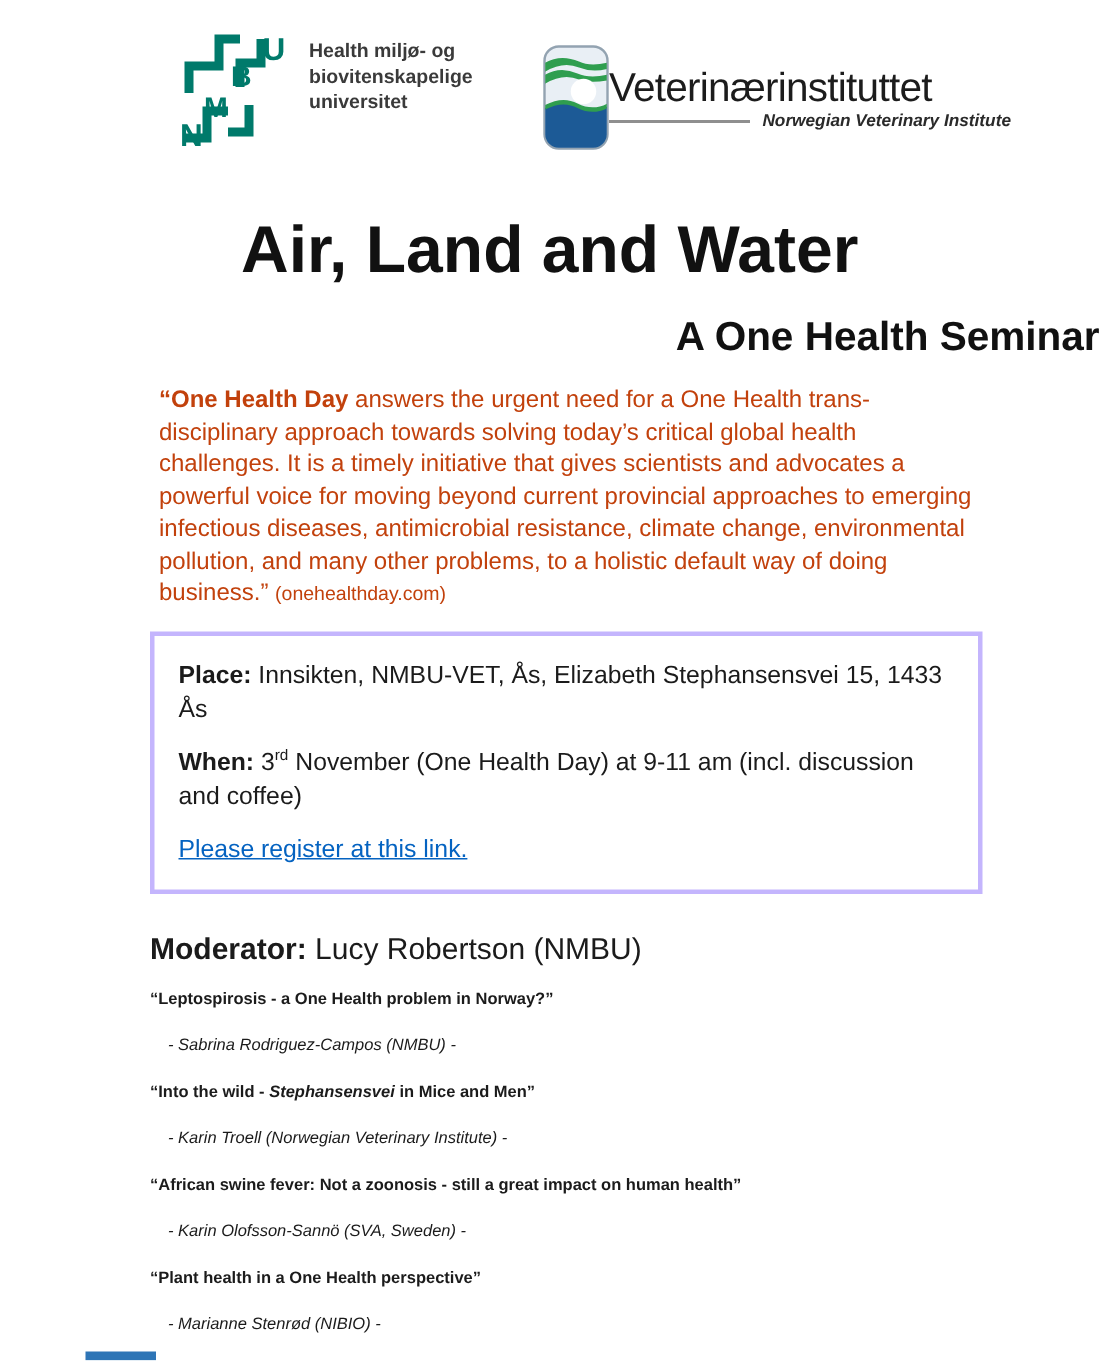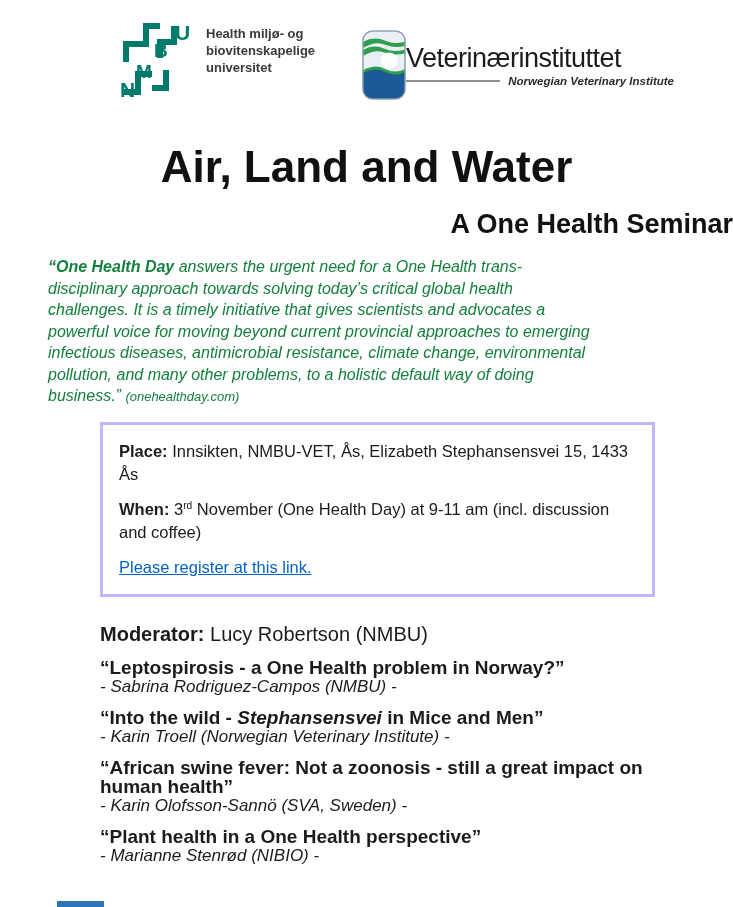--- a/index.html
+++ b/index.html
@@ -14,35 +14,35 @@
   .vet{display:flex;align-items:center;margin-left:4px;padding-top:12px;}
   .vet-text{width:268px;}
   .vet-title{font-size:27px;letter-spacing:-0.5px;color:#1c1c1c;line-height:30px;}
   .vet-sub{display:flex;align-items:center;margin-top:2px;}
   .vet-rule{height:2px;background:#8f8f8f;flex:1;margin-right:8px;}
   .vet-subtext{font-size:11.5px;font-style:italic;font-weight:600;color:#2a2a2a;white-space:nowrap;}
   
   h1{margin:42px 0 0 0;text-align:center;font-size:44px;line-height:50px;font-weight:700;color:#111;}
   h2{margin:16px 0 0 0;text-align:right;font-size:27px;line-height:32px;font-weight:700;color:#111;}
   
-  .quote{margin:16px 0 0 48px;width:545px;font-size:16px;line-height:21.5px;font-style:italic;color:#15803d;}
+  .quote{margin:16px 0 0 106px;width:545px;font-size:16px;line-height:21.5px;color:#c2410c;}
   .quote-lead{font-weight:700;}
   .quote-source{font-size:13px;}
   
   .info-box{margin:14px 0 0 100px;width:521px;border:3px solid #c4b5fd;padding:15px 12px 13px 16px;font-size:16.5px;line-height:23px;}
   .info-box p{margin:0 0 12px 0;}
   .info-box p:last-child{margin-bottom:2px;}
   .info-box sup{font-size:0.62em;vertical-align:super;line-height:0;}
   .register-link{color:#0563C1;text-decoration:underline;cursor:pointer;}
   
   .moderator{margin:28px 0 14px 100px;font-size:20px;line-height:19px;}
   .talk{margin:0 0 12px 100px;width:565px;}
-  .talk-title{margin:0;font-size:19px;line-height:19px;font-weight:700;}
+  .talk-title{margin:0;font-size:11px;line-height:19px;font-weight:700;}
   .talk-title em{font-style:italic;font-weight:700;}
-  .talk-speaker{margin:0;font-size:17px;line-height:19px;font-style:italic;}
+  .talk-speaker{margin:12px;font-size:11px;line-height:19px;font-style:italic;}
   .talk-speaker.indented{padding-left:13px;}
   b,strong{font-weight:700;}
   
   .bottom-bar{position:absolute;left:57px;bottom:0;width:47px;height:6px;background:#2e75b6;}
 </style>
 </head>
 <body>
 
 <div class="page">
 

